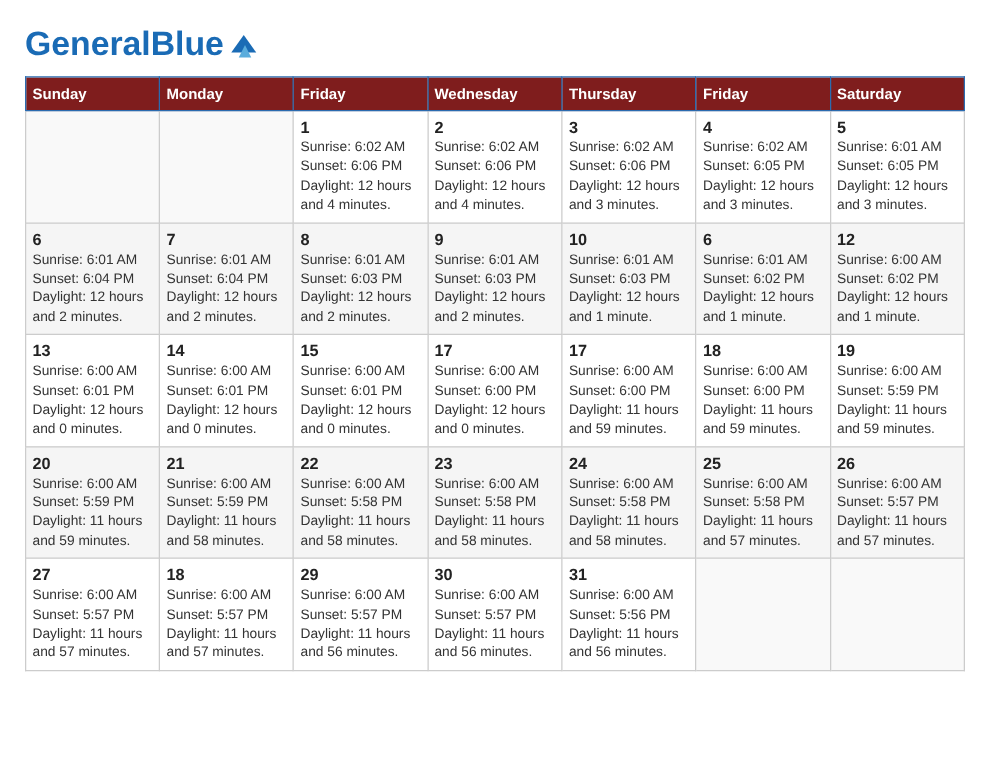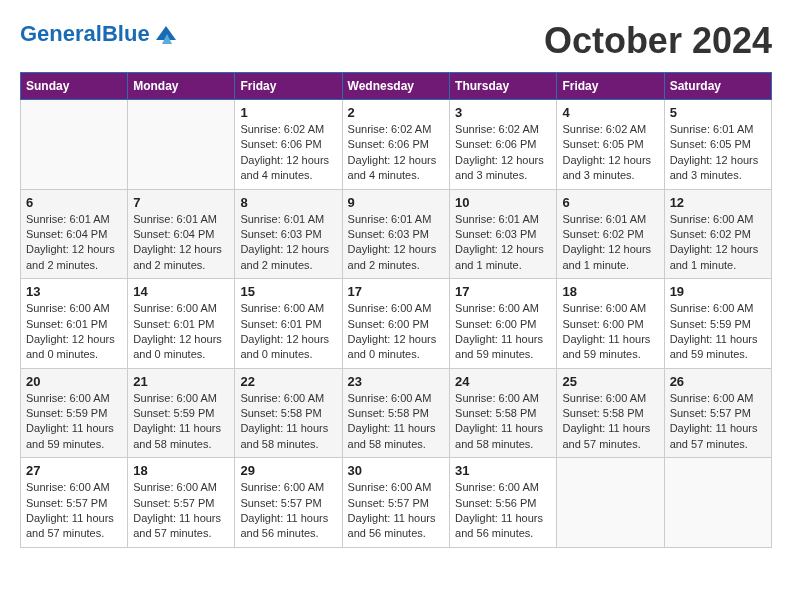--- a/index.html
+++ b/index.html
@@ -14,21 +14,21 @@
       display: flex;
       justify-content: space-between;
       align-items: flex-start;
       margin-bottom: 10px;
     }
     .logo {
       display: flex;
       align-items: center;
     }
     .logo-text {
-      font-size: 22px;
+      font-size: 27px;
       font-weight: bold;
       color: #333;
     }
     .logo-text span {
       color: #1a6bb5;
     }
     .logo-icon {
       width: 28px;
       height: 28px;
       margin-left: 2px;
@@ -44,21 +44,21 @@
     .subtitle {
       font-size: 14px;
       color: #555;
     }
     table {
       width: 100%;
       border-collapse: collapse;
       font-size: 11px;
     }
     thead tr th {
-      background-color: #701a75;
+      background-color: #7f1d1d;
       color: #fff;
       padding: 6px 5px;
       text-align: left;
       font-size: 12px;
       font-weight: bold;
       border: 1px solid #2b6cb0;
     }
     tbody tr td {
       border: 1px solid #ccc;
       padding: 5px;
@@ -95,21 +95,20 @@
       <span class="logo-text">
         <span>General</span><span style="color:#1a6bb5;">Blue</span>
       </span>
       <svg class="logo-icon" viewBox="0 0 28 28" xmlns="http://www.w3.org/2000/svg">
         <polygon points="4,20 14,6 24,20" fill="#1a6bb5"></polygon>
         <polygon points="10,24 20,24 15,14" fill="#5aacdc"></polygon>
       </svg>
     </div>
   </div>
   <div class="title-block">
-    <div class="month-title">October 2024</div>
   </div>
 </div>
 
 <table>
   <thead>
     <tr>
     <th>Sunday</th>
         <th>Monday</th>
         <th>Friday</th>
         <th>Wednesday</th>

